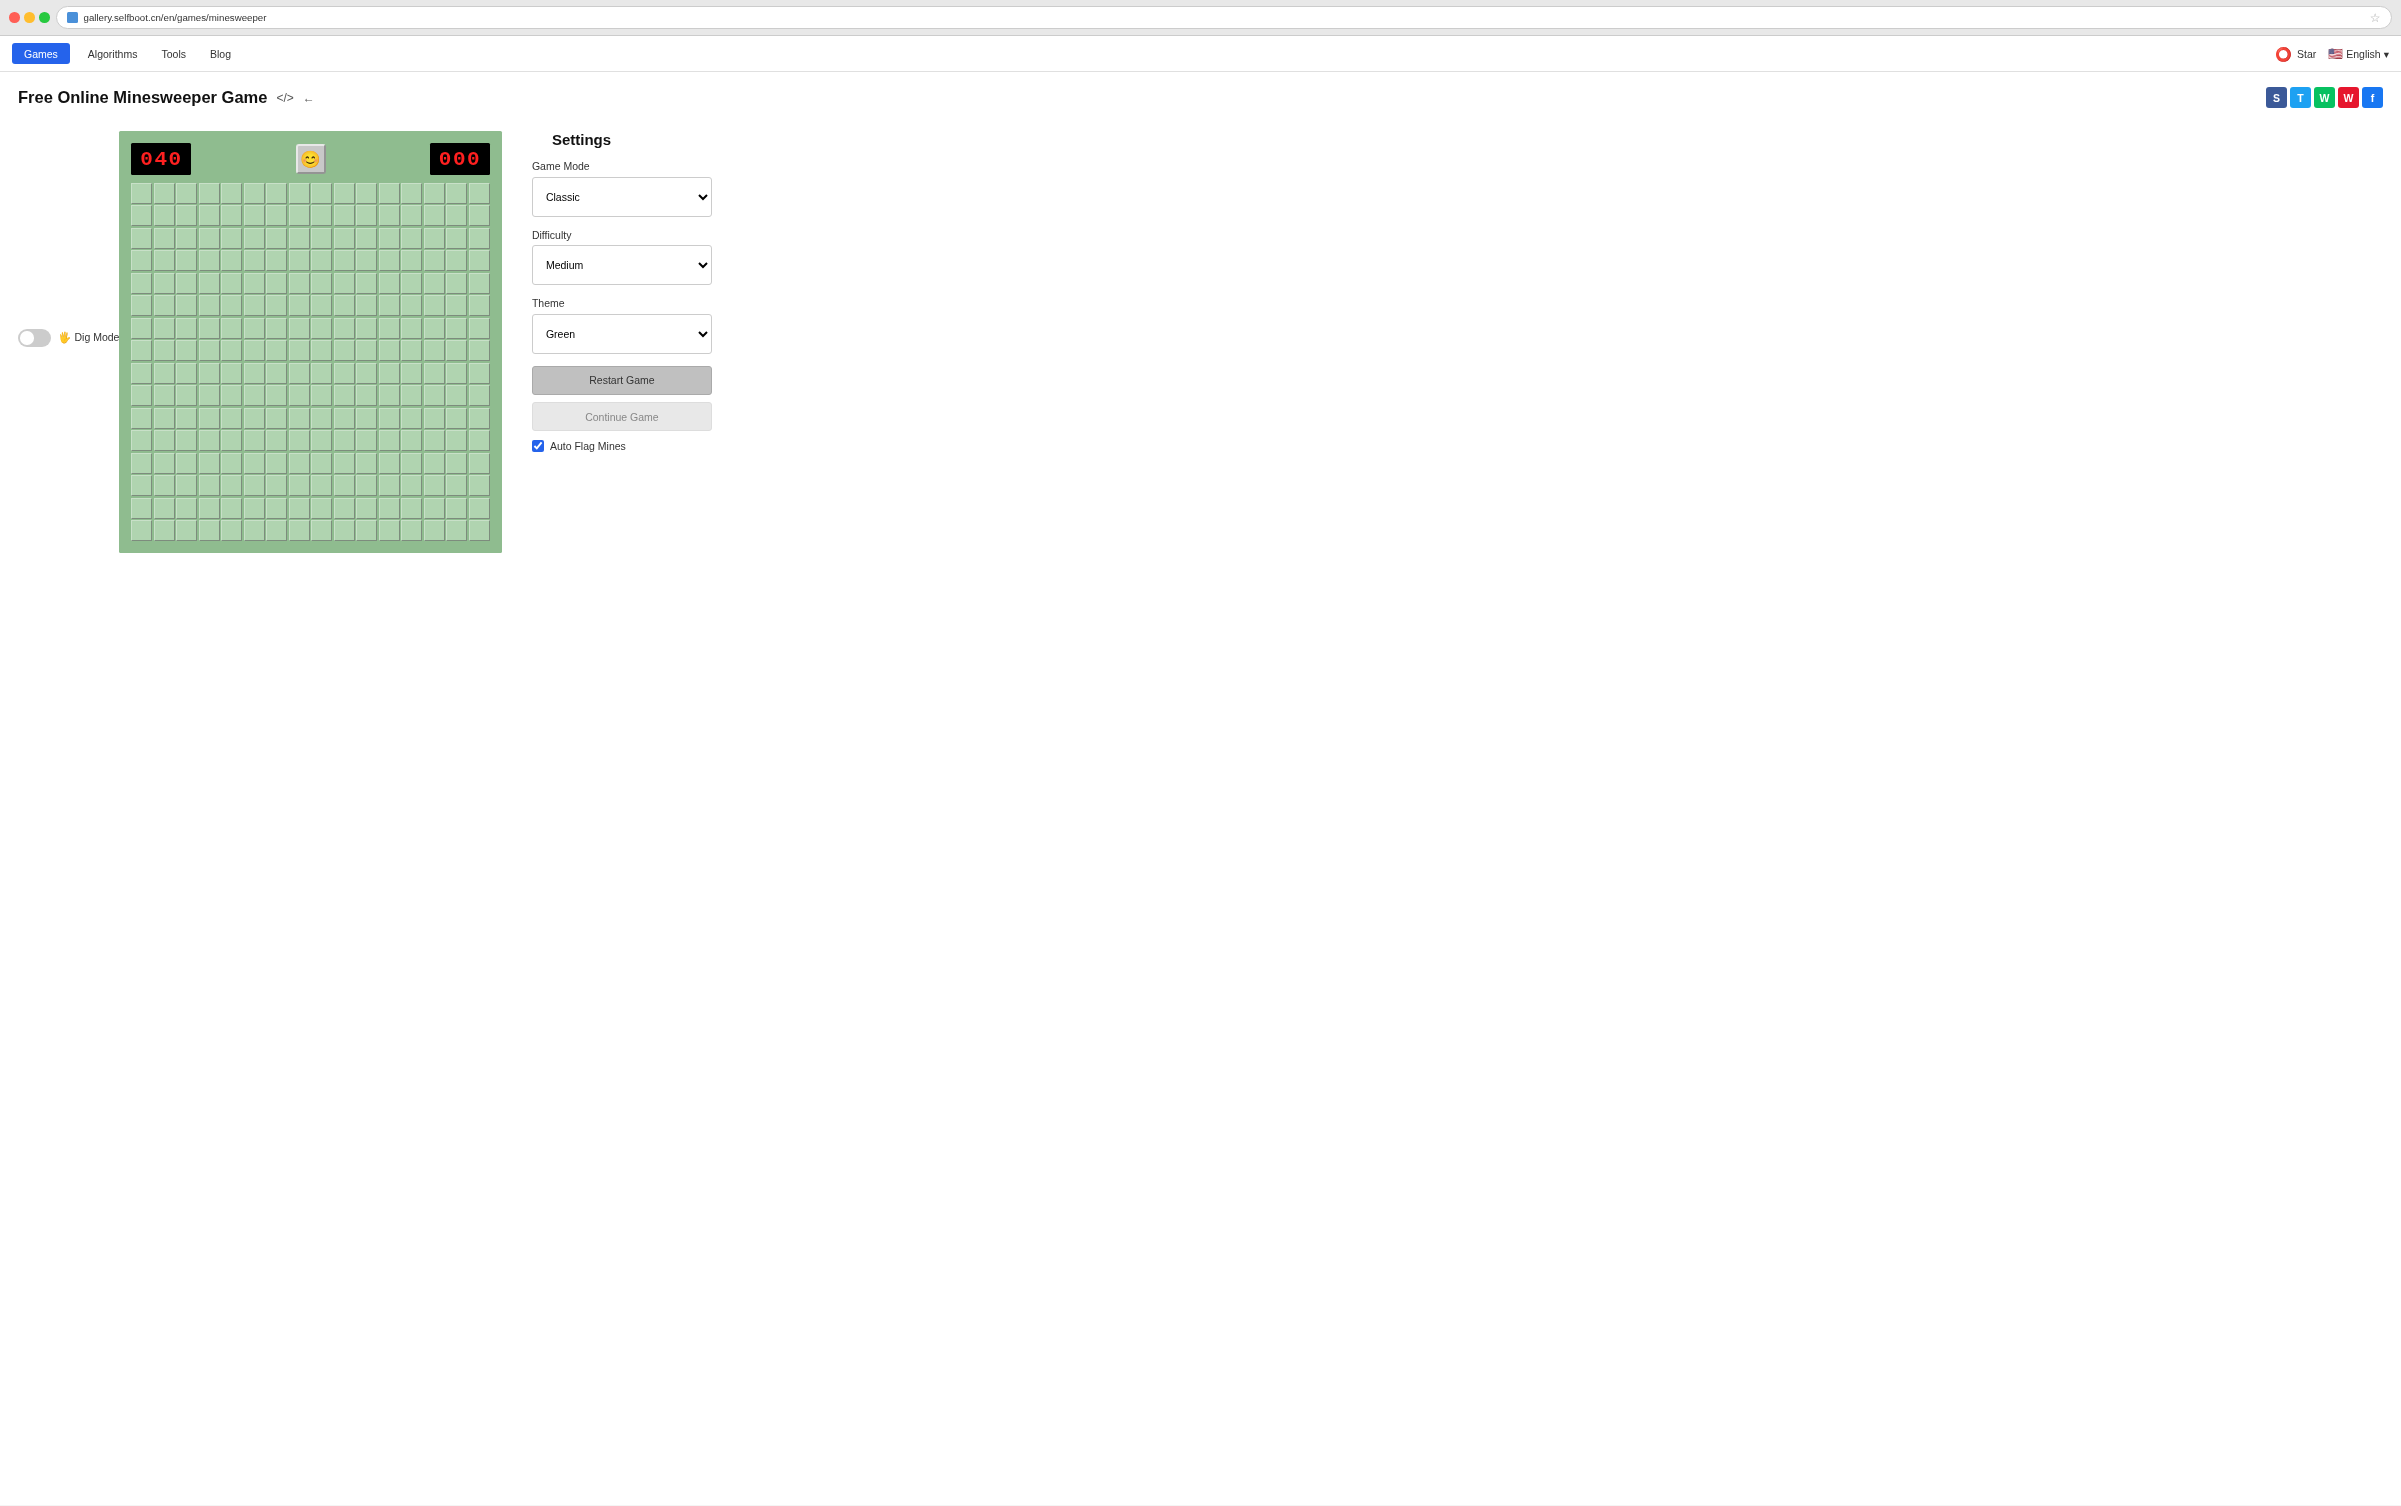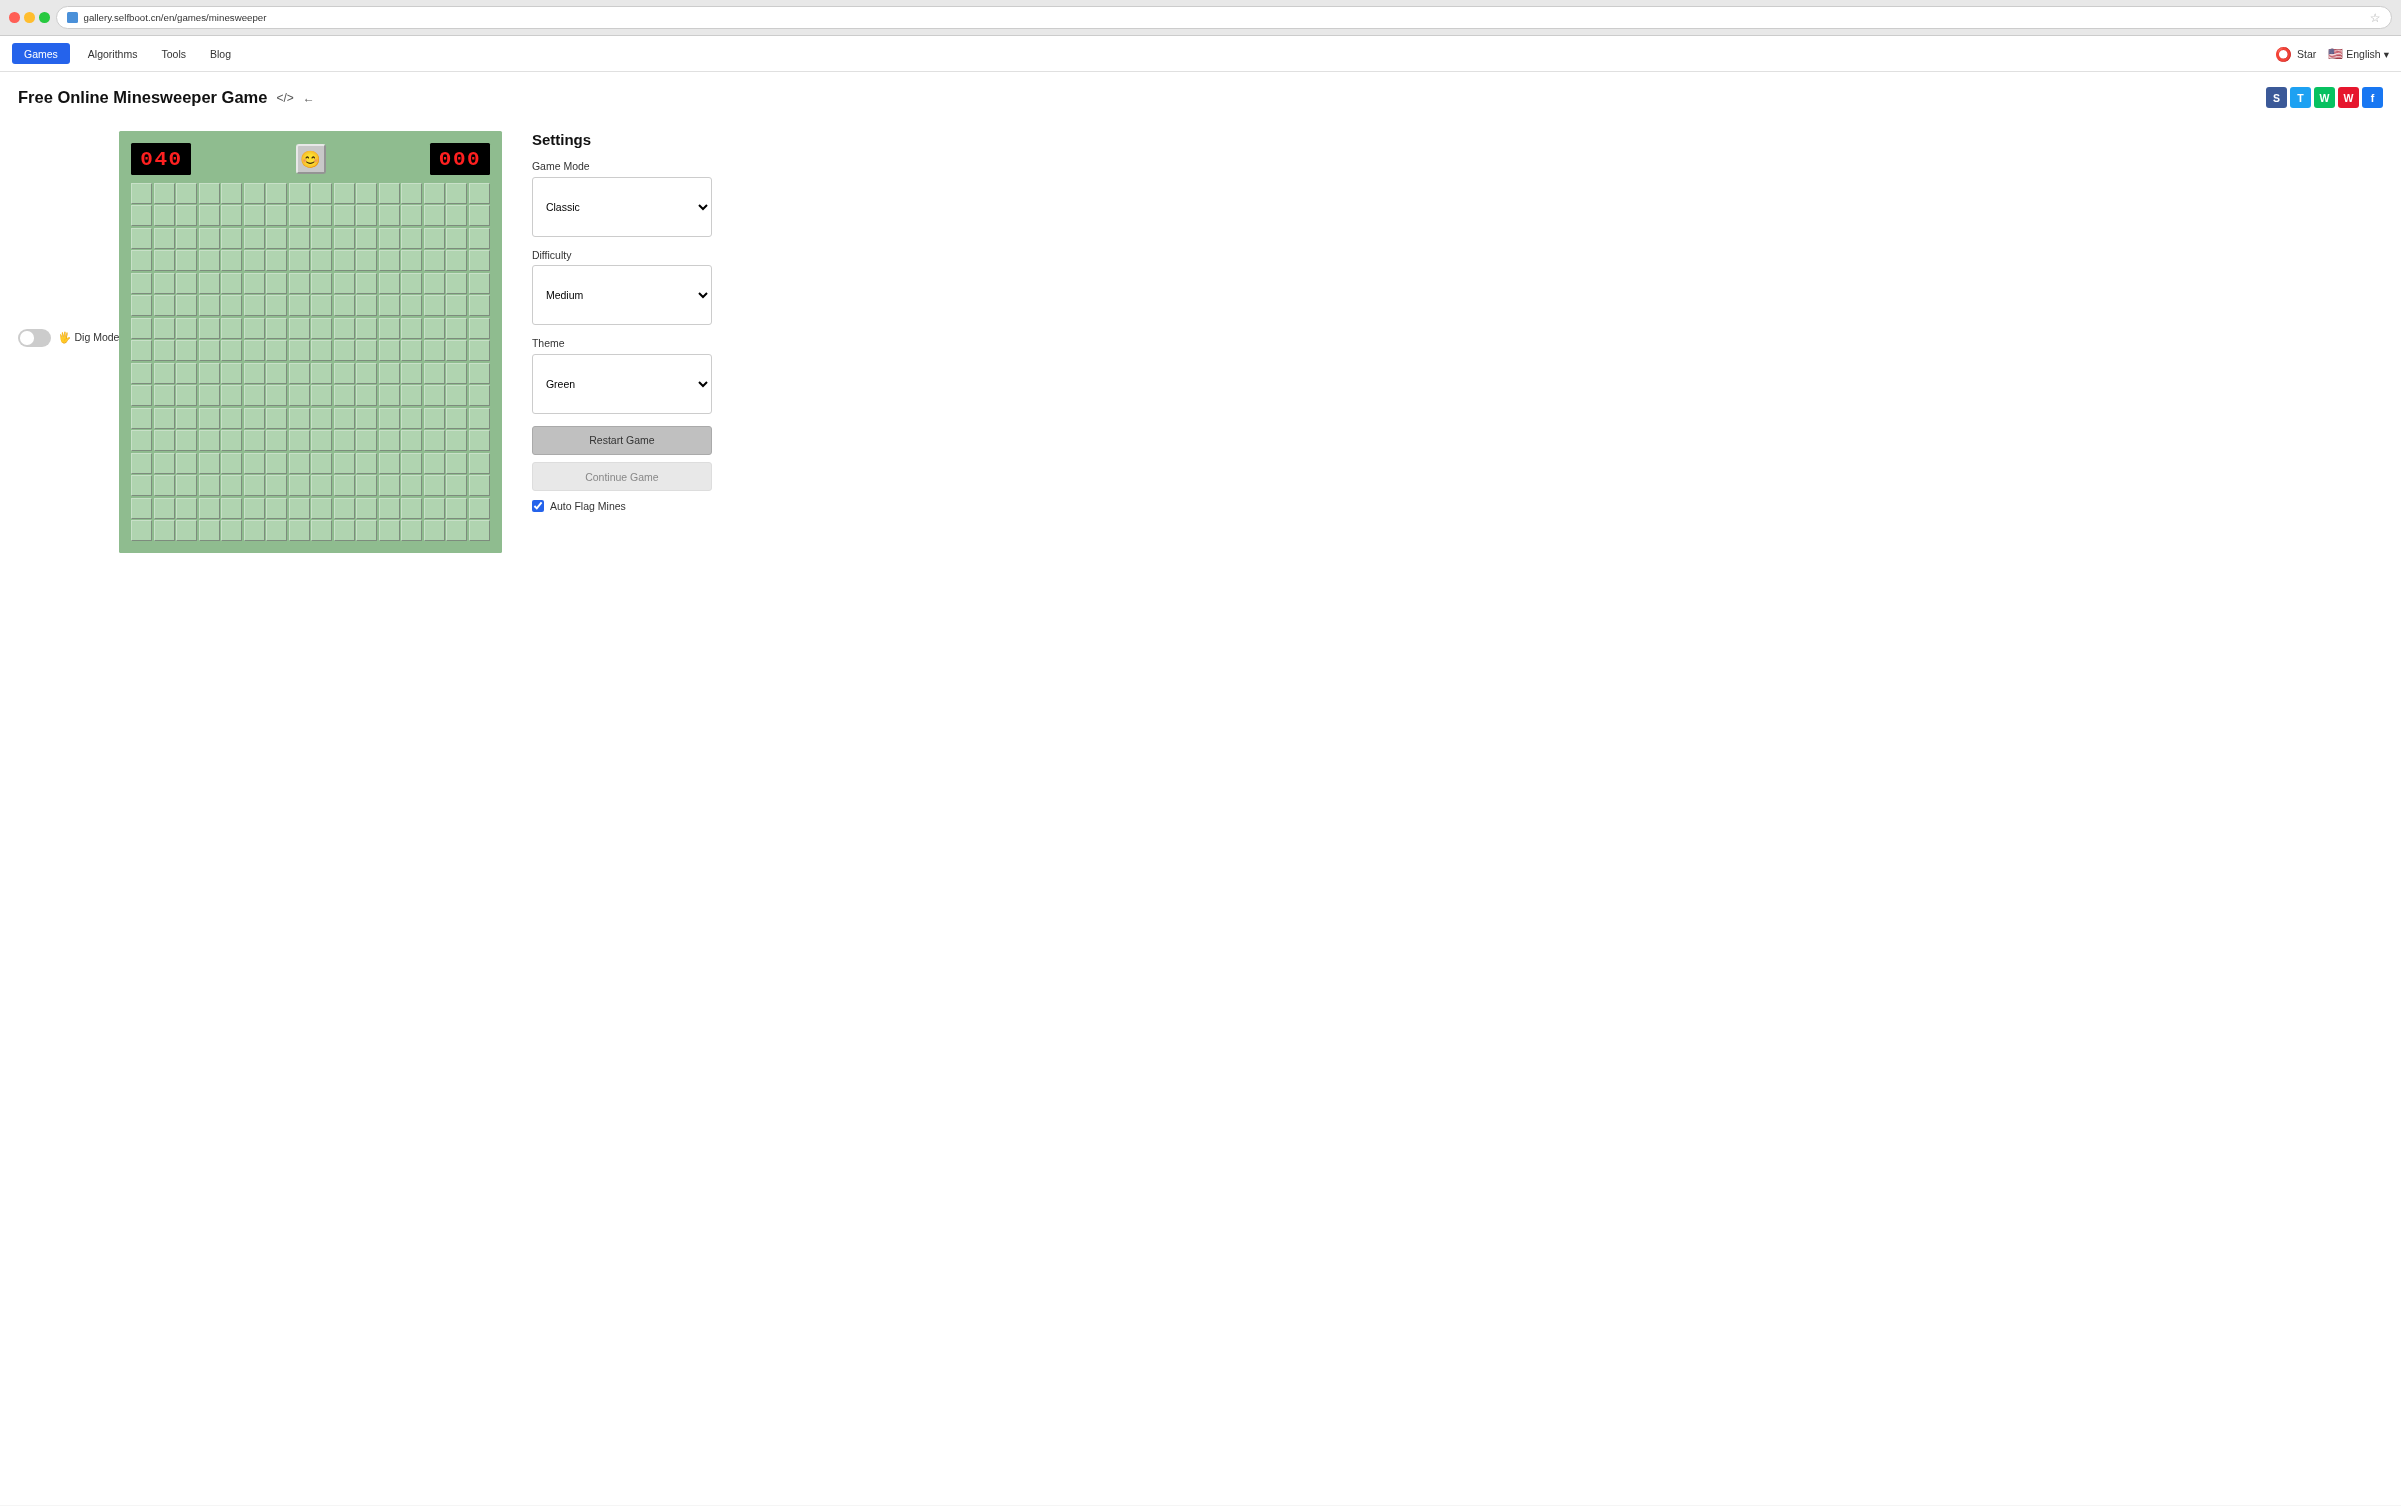--- a/index.html
+++ b/index.html
@@ -59,24 +59,24 @@
     .board-header { display: flex; align-items: center; justify-content: space-between; margin-bottom: 7.5px; }
     .counter-display { background: #000; padding: 4.5px 7.5px; border-radius: 1.5px; font-family: Liberation Mono, monospace; font-size: 21px; font-weight: bold; color: #ff2020; letter-spacing: 1.5px; min-width: 60px; text-align: center; }
     .smiley-btn { background: #c8c8c8; border: 2.2px outset #e8e8e8; width: 30px; height: 30px; border-radius: 3px; cursor: pointer; font-size: 16.5px; display: flex; align-items: center; justify-content: center; }
 
     
     .mine-grid { display: grid; gap: 1.5px; }
     .mine-cell { background: #b0d4b0; border: 1.5px outset #c8e0c8; width: 21px; height: 21px; cursor: pointer; position: relative; }
 
     
     .settings-panel { min-width: 180px; max-width: 195px; }
-    .settings-title { font-size: 15px; font-weight: 700; color: #111; margin-bottom: 12px; }
+    .settings-title { font-size: 15px; font-weight: 700; color: #111; margin-bottom: 12px; margin-left: 20px; }
     .settings-group { margin-bottom: 12px; }
     .settings-label { font-size: 10.5px; color: #333; margin-bottom: 4.5px; display: block; }
-    .settings-select { width: 100%; padding: 22px 9px; border: 0.7px solid #ccc; border-radius: 3px; font-size: 10.5px; appearance: auto; cursor: pointer; background: white; }
+    .settings-select { width: 100%; padding: 12px 9px; border: 0.7px solid #ccc; border-radius: 3px; font-size: 10.5px; appearance: auto; cursor: pointer; background: white; }
     .restart-btn { width: 100%; padding: 7.5px; background: #c0c0c0; border: 0.7px solid #aaa; border-radius: 3px; font-size: 10.5px; cursor: pointer; margin-bottom: 7.5px; font-weight: 500; color: #333; }
     .continue-btn { width: 100%; padding: 7.5px; background: #e8e8e8; border: 0.7px solid #ddd; border-radius: 3px; font-size: 10.5px; cursor: pointer; color: #888; }
     .auto-flag-row { display: flex; align-items: center; gap: 6px; margin-top: 9px; }
     .auto-flag-checkbox { width: 12px; height: 12px; accent-color: #2563eb; cursor: pointer; }
     .auto-flag-label { font-size: 10.5px; color: #333; cursor: pointer; }
   </style>
 </head>
 <body>
 
 <div class="browser-chrome">

